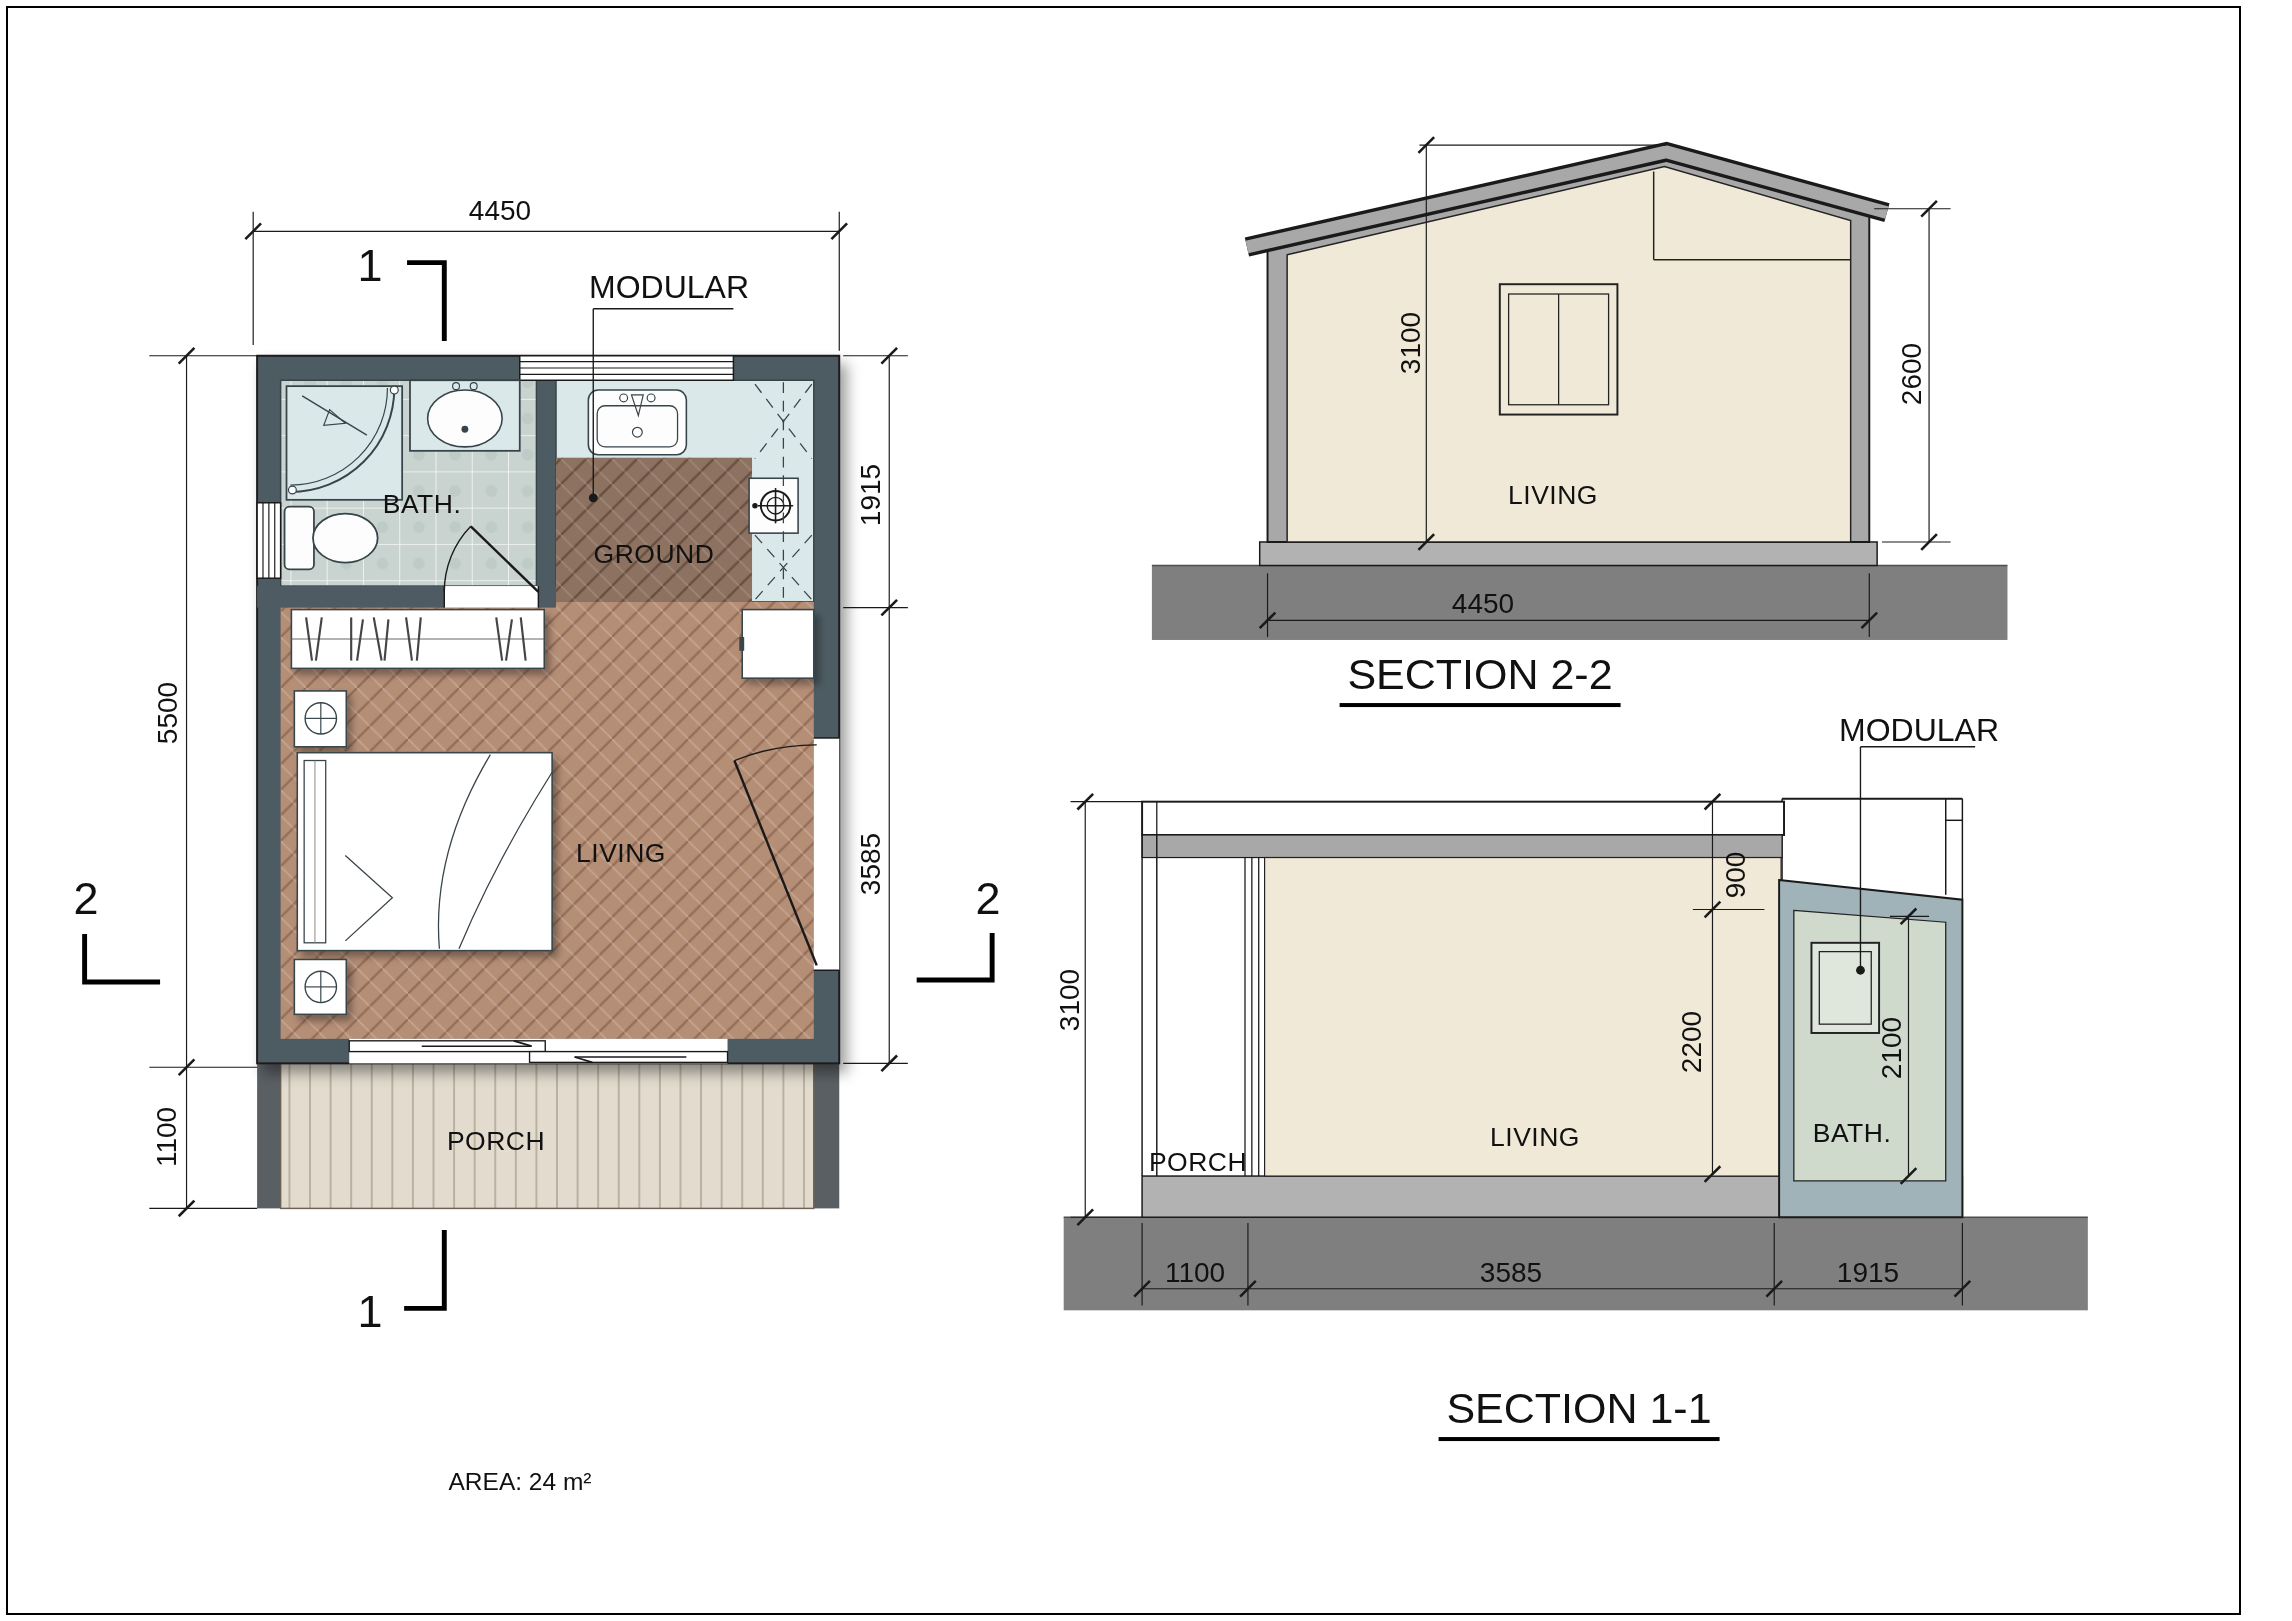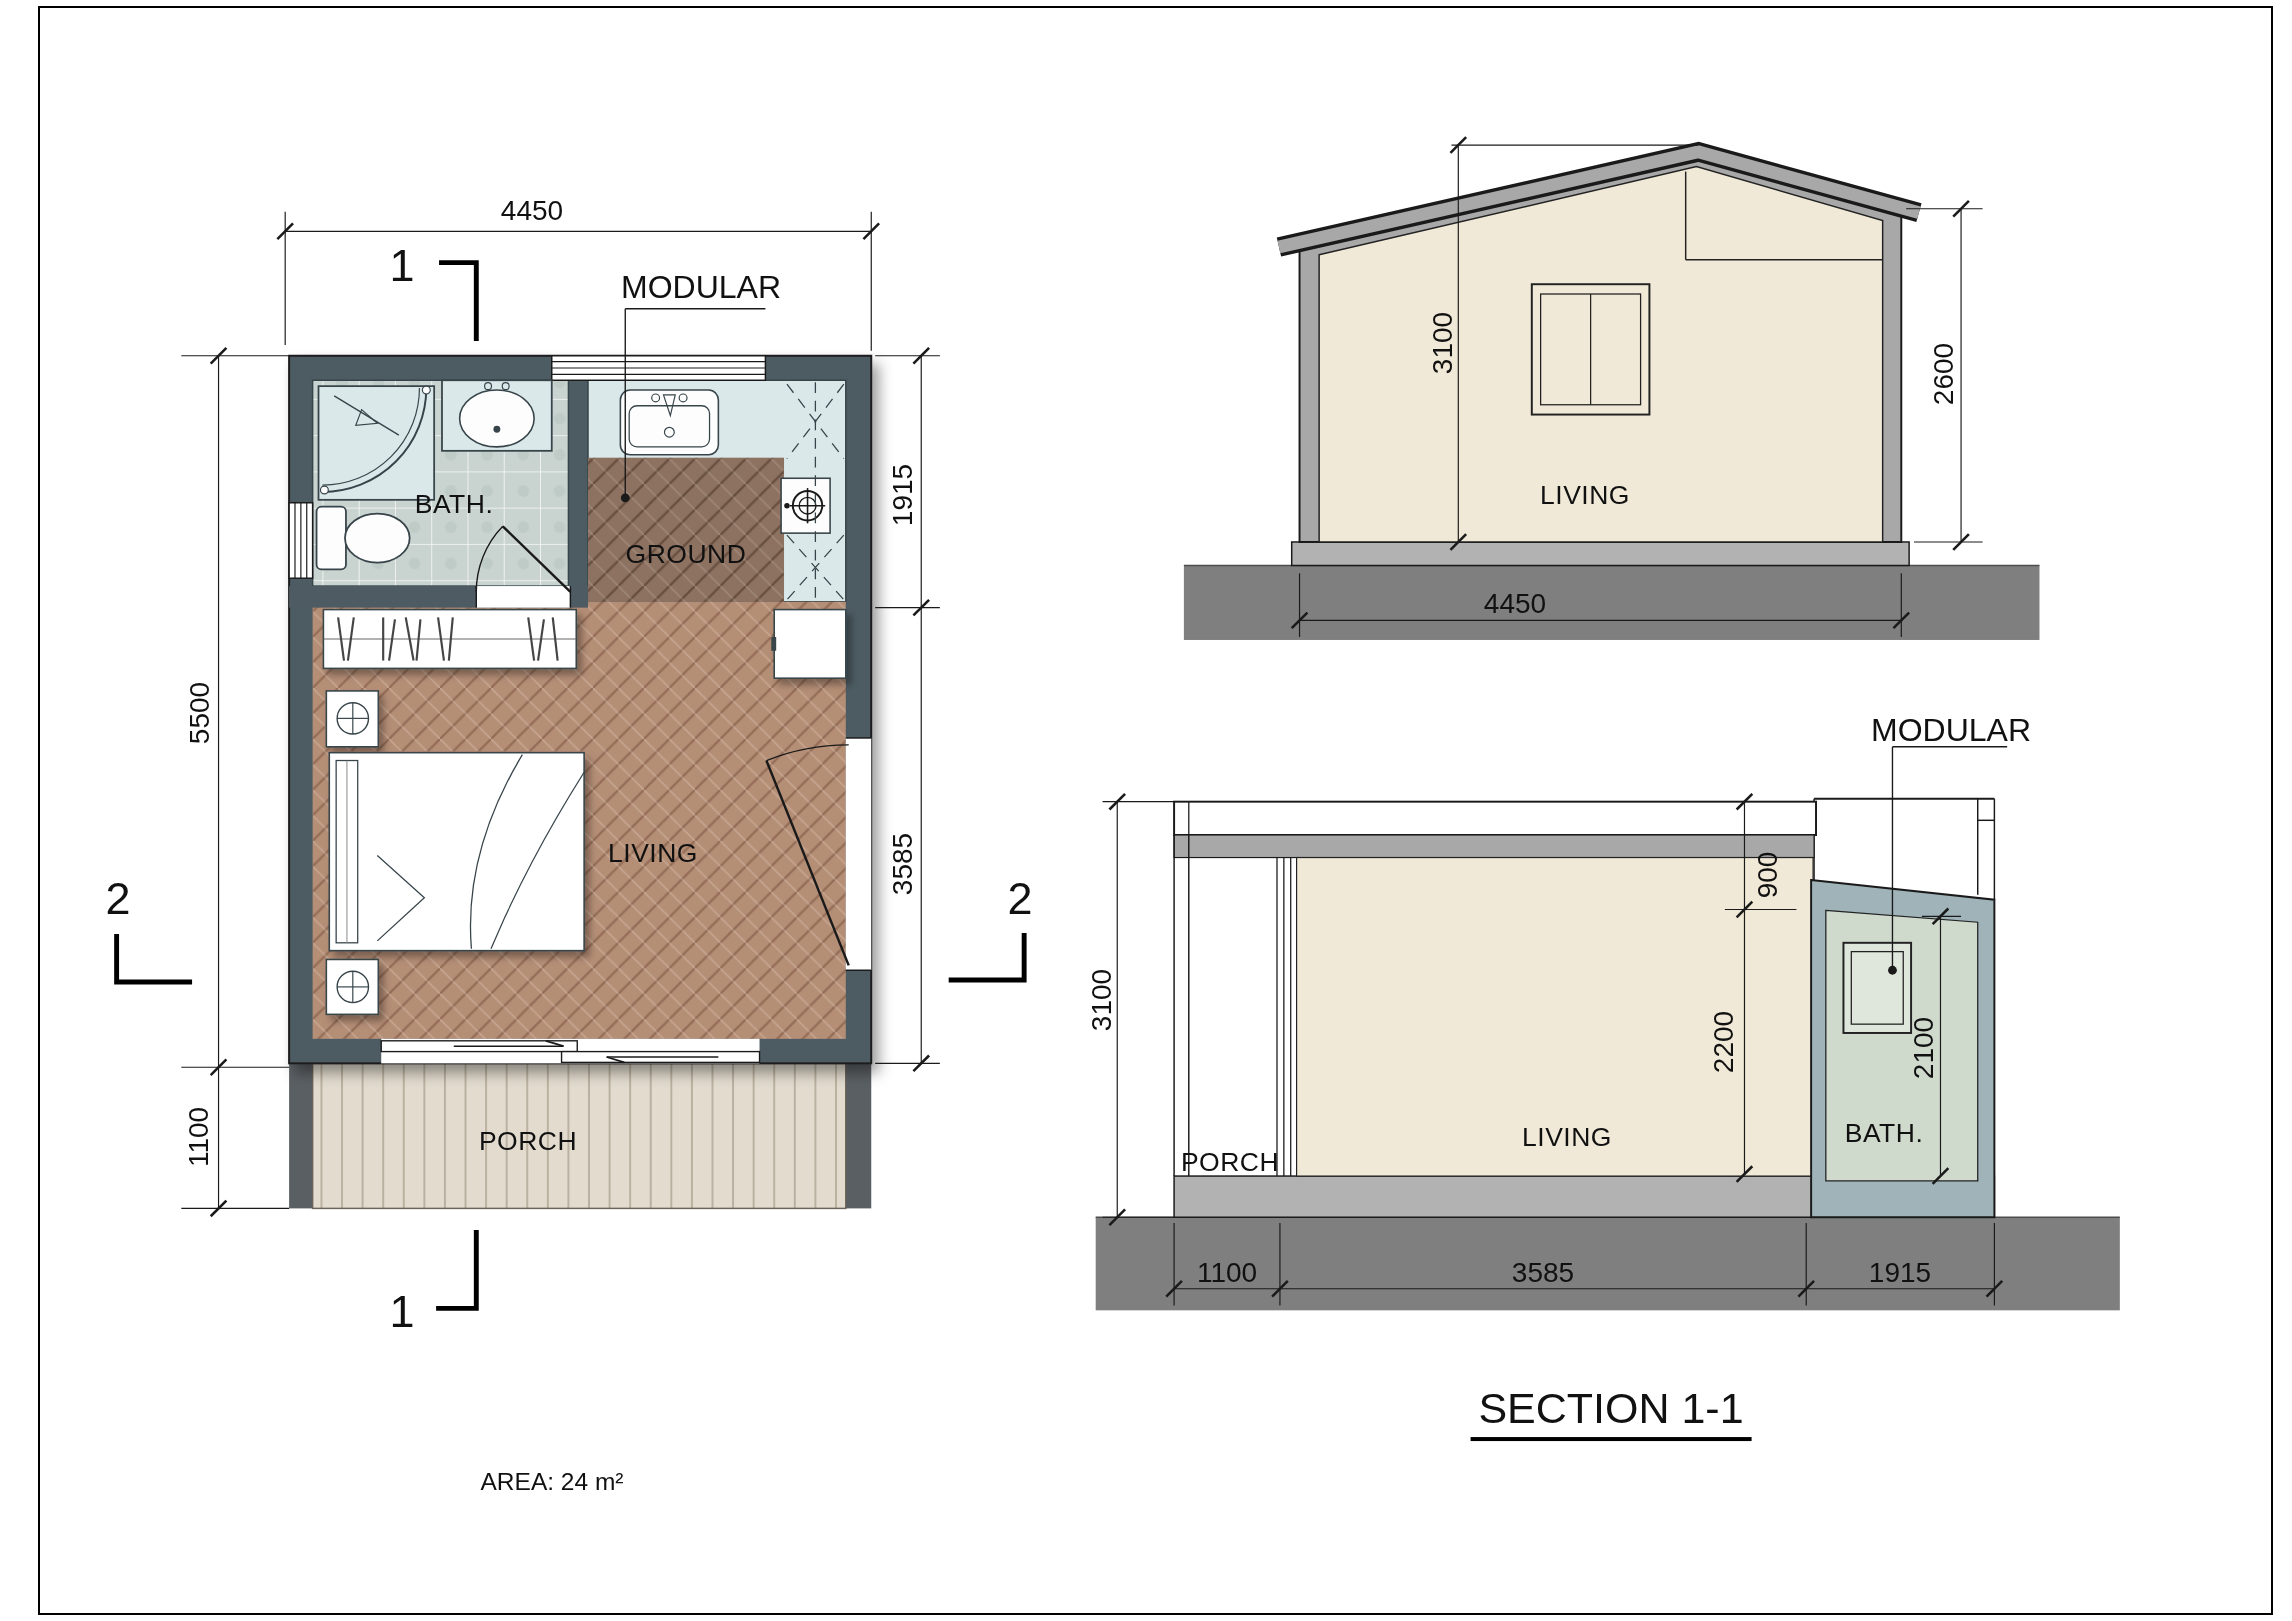--- a/index.html
+++ b/index.html
@@ -1,17 +1,17 @@
 <!DOCTYPE html>
 <html><head>
 <meta charset="utf-8">
 <style>
   html,body{margin:0;padding:0;background:#fff;}
   #page{position:relative;width:2247px;height:1621px;background:#ffffff;overflow:hidden;
-        font-family:"Liberation Sans",sans-serif;margin-left:32px;}
+        font-family:"Liberation Sans",sans-serif;}
   #frame{position:absolute;left:5.9px;top:5.9px;right:5.9px;bottom:5.9px;border:2px solid #000;}
   svg{position:absolute;left:0;top:0;}
   .t{position:absolute;color:#111;white-space:nowrap;transform:translate(-50%,-50%);
      font-family:"Liberation Sans",sans-serif;line-height:1;}
   .vert{transform:translate(-50%,-50%) rotate(-90deg);}
   .dim{font-size:28px;}
   .room{font-size:26.5px;letter-spacing:0.5px;}
   .marker{font-size:45px;}
   .note{font-size:32px;}
   .title{font-size:43px;border-bottom:4.9px solid #000;padding:0 7.8px 6.9px 7.8px;}
@@ -358,20 +358,21 @@
 <div class="t room" style="left:422px;top:504px">BATH.</div>
 <div class="t room" style="left:654px;top:554px">GROUND</div>
 <div class="t room" style="left:621px;top:853px">LIVING</div>
 <div class="t room" style="left:496px;top:1141px">PORCH</div>
 <div class="t sub" style="left:520px;top:1482px">AREA: 24 m²</div>
 
 <div class="t dim vert" style="left:1411px;top:343px">3100</div>
 <div class="t dim vert" style="left:1912px;top:374px">2600</div>
 <div class="t dim" style="left:1483px;top:604px">4450</div>
 <div class="t room" style="left:1553px;top:495px">LIVING</div>
+<div class="t title" style="left:1480px;top:680px">SECTION 2-2</div>
 
 <div class="t note" style="left:1919px;top:730px">MODULAR</div>
 <div class="t dim vert" style="left:1070px;top:1000px">3100</div>
 <div class="t dim vert" style="left:1736px;top:875px">900</div>
 <div class="t dim vert" style="left:1692px;top:1042px">2200</div>
 <div class="t dim vert" style="left:1892px;top:1048px">2100</div>
 <div class="t room" style="left:1198px;top:1162px">PORCH</div>
 <div class="t room" style="left:1535px;top:1137px">LIVING</div>
 <div class="t room" style="left:1852px;top:1133px">BATH.</div>
 <div class="t dim" style="left:1195px;top:1273px">1100</div>

